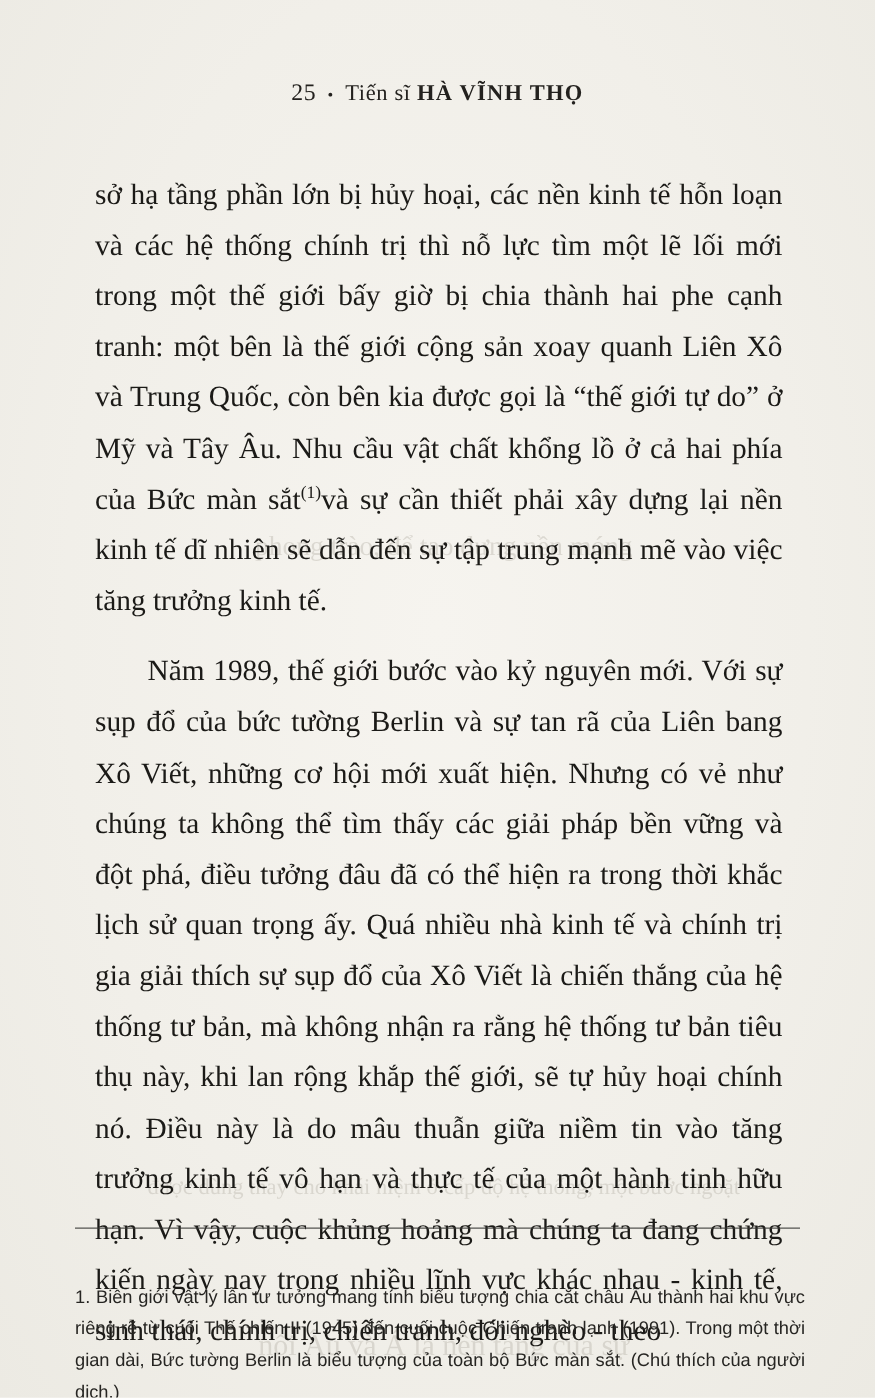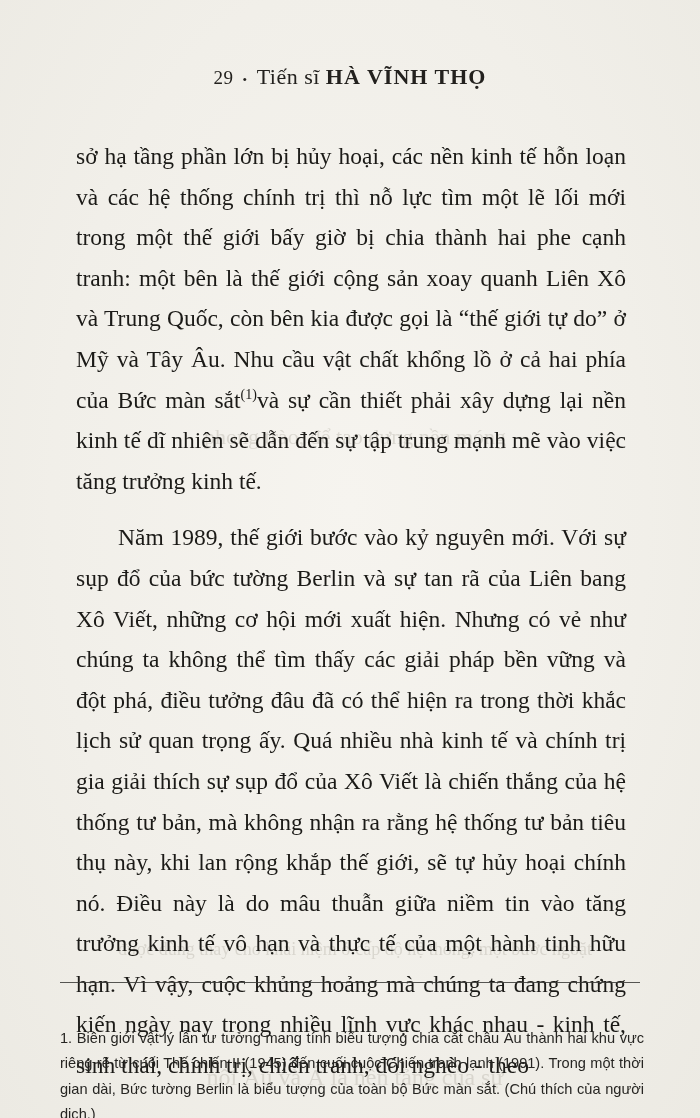--- a/index.html
+++ b/index.html
@@ -39,21 +39,21 @@
     font-size: 19px;
   }
   .running-head .dot {
     display: inline-block;
     margin: 0 9px;
     font-size: 13px;
     vertical-align: middle;
     color: #23211e;
   }
   .running-head .author {
-    font-size: 22px;
+    font-size: 18px;
   }
   .running-head .author .caps {
     font-weight: 600;
     letter-spacing: 1px;
   }
 
   .body-text {
     position: absolute;
     top: 120px;
     left: 60px;
@@ -129,21 +129,21 @@
     pointer-events: none;
     user-select: none;
   }
 </style>
 </head>
 <body>
 
 <div class="page">
 
   <div class="running-head">
-    <span class="pagenum">29</span><span class="dot">•</span><span class="author"><span>Tiến sĩ</span> <span class="caps">HÀ VĨNH THỌ</span></span>
+    <span class="pagenum">25</span><span class="dot">•</span><span class="author"><span>Tiến sĩ</span> <span class="caps">HÀ VĨNH THỌ</span></span>
   </div>
 
   <div class="ghost ghost-1">phong trào, để tạo dựng nền móng</div>
   <div class="ghost ghost-2">được dùng thay cho khái niệm ở cấp độ hệ thống, một bước ngoặt</div>
   <div class="ghost ghost-3">nổi Âu và Á là nền tảng của sự</div>
   <div class="ghost-mark">··</div>
 
   <div class="body-text">
     <p><span>sở hạ tầng phần lớn bị hủy hoại, các nền kinh tế hỗn loạn và các hệ thống chính trị thì nỗ lực tìm một lẽ lối mới trong một thế giới bấy giờ bị chia thành hai phe cạnh tranh: một bên là thế giới cộng sản xoay quanh Liên Xô và Trung Quốc, còn bên kia được gọi là “thế giới tự do” ở Mỹ và Tây Âu. Nhu cầu vật chất khổng lồ ở cả hai phía của Bức màn sắt</span><span class="fn-ref">(1)</span><span>và sự cần thiết phải xây dựng lại nền kinh tế dĩ nhiên sẽ dẫn đến sự tập trung mạnh mẽ vào việc tăng trưởng kinh tế.</span></p>
     <p class="indent">Năm 1989, thế giới bước vào kỷ nguyên mới. Với sự sụp đổ của bức tường Berlin và sự tan rã của Liên bang Xô Viết, những cơ hội mới xuất hiện. Nhưng có vẻ như chúng ta không thể tìm thấy các giải pháp bền vững và đột phá, điều tưởng đâu đã có thể hiện ra trong thời khắc lịch sử quan trọng ấy. Quá nhiều nhà kinh tế và chính trị gia giải thích sự sụp đổ của Xô Viết là chiến thắng của hệ thống tư bản, mà không nhận ra rằng hệ thống tư bản tiêu thụ này, khi lan rộng khắp thế giới, sẽ tự hủy hoại chính nó. Điều này là do mâu thuẫn giữa niềm tin vào tăng trưởng kinh tế vô hạn và thực tế của một hành tinh hữu hạn. Vì vậy, cuộc khủng hoảng mà chúng ta đang chứng kiến ngày nay trong nhiều lĩnh vực khác nhau - kinh tế, sinh thái, chính trị, chiến tranh, đói nghèo - theo</p>

